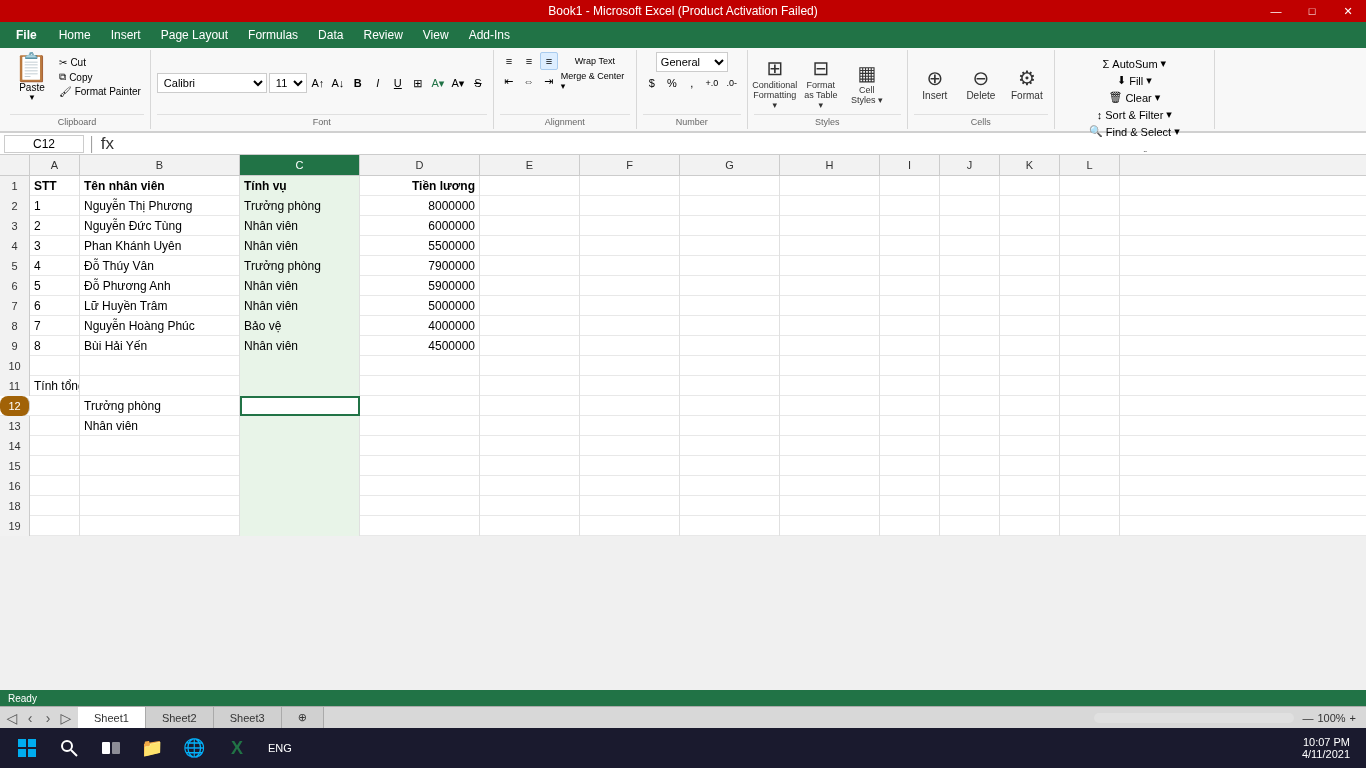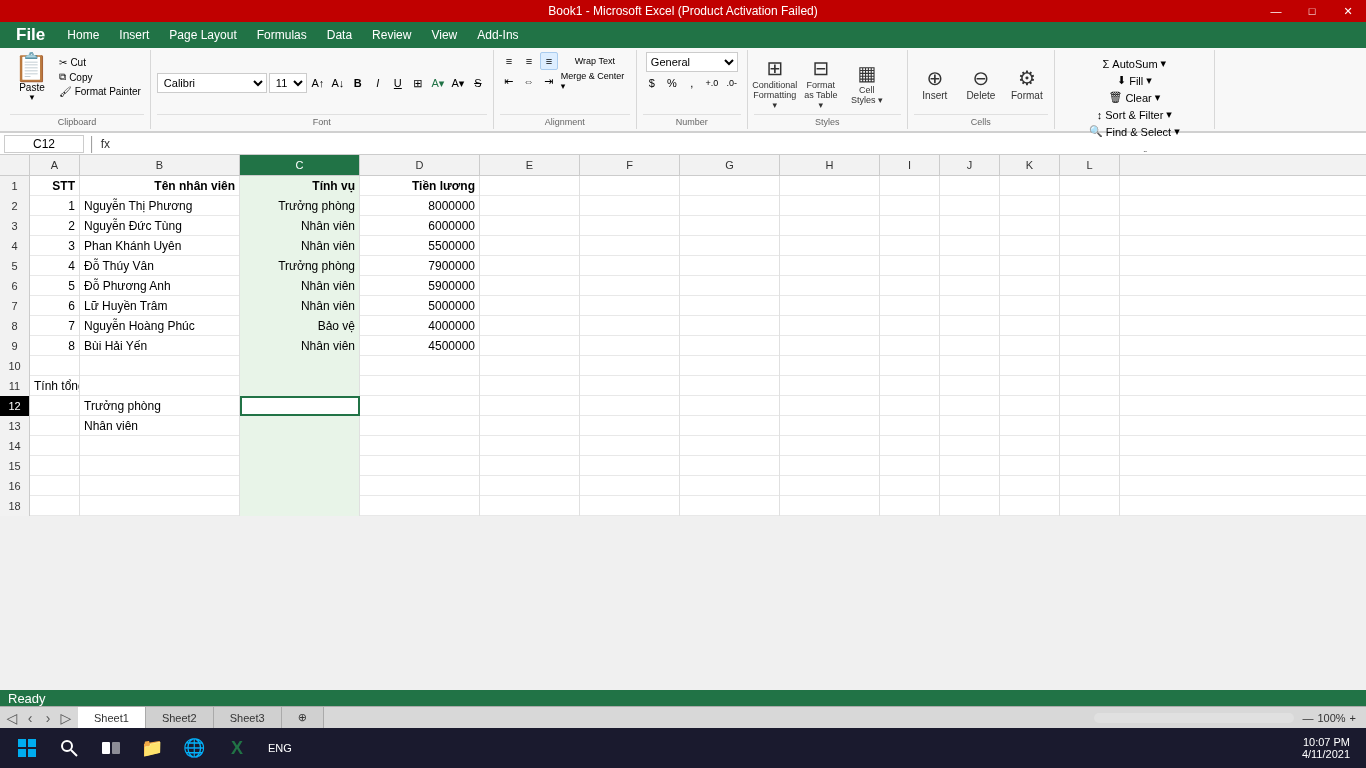--- a/index.html
+++ b/index.html
@@ -40,21 +40,21 @@
       background: #217346;
       height: 26px;
       display: flex;
       align-items: center;
       padding: 0 4px;
     }
     .menu-file {
       background: #217346;
       color: white;
       padding: 3px 12px;
-      font-size: 17px;
+      font-size: 12px;
       font-weight: bold;
       cursor: pointer;
       height: 26px;
       display: flex;
       align-items: center;
     }
     .menu-item {
       color: white;
       padding: 3px 10px;
       font-size: 12px;
@@ -179,21 +179,21 @@
       border-radius: 2px;
       font-size: 11px;
       border: 1px solid transparent;
     }
     .font-btn.bold { font-weight: bold; }
     .font-btn.italic { font-style: italic; }
     .font-btn.underline { text-decoration: underline; }
 
     
     .number-select {
-      width: 92px;
+      width: 72px;
       height: 20px;
       font-size: 11px;
       border: 1px solid #ccc;
       background: white;
     }
 
     
     #formula-bar {
       display: flex;
       align-items: center;
@@ -210,21 +210,21 @@
       text-align: center;
       font-size: 12px;
       padding: 0 4px;
     }
     #formula-bar-divider {
       color: #999;
       font-size: 14px;
     }
     #formula-icon {
       color: #333;
-      font-size: 12px;
+      font-size: 17px;
     }
     #formula-input {
       flex: 1;
       border: none;
       outline: none;
       font-size: 12px;
     }
 
     
     #spreadsheet-container {
@@ -280,43 +280,44 @@
       min-width: 30px;
       text-align: center;
       font-size: 11px;
       background: #f2f2f2;
       border-right: 1px solid #ccc;
       height: 20px;
       line-height: 20px;
       color: #333;
     }
     .row-num.selected {
-      background: #000000;
+      background: #a16207;
       color: white;
+      border-radius: 8px;
     }
     .cell {
       height: 20px;
       border-right: 1px solid #e0e0e0;
       font-size: 12px;
       line-height: 20px;
       padding: 0 4px;
       overflow: hidden;
       white-space: nowrap;
       outline: none;
     }
     .cell.selected-col { background: #e8f4e8; }
     .cell.active-cell {
       border: 2px solid #217346 !important;
       background: white;
     }
     .cell.header-cell {
       font-weight: bold;
       text-align: center;
     }
-    .cell.center { text-align: right; }
+    .cell.center { text-align: left; }
     .cell.right { text-align: right; }
 
     
     .col-a { width: 50px; min-width: 50px; }
     .col-b { width: 160px; min-width: 160px; }
     .col-c { width: 120px; min-width: 120px; }
     .col-d { width: 120px; min-width: 120px; }
     .col-e { width: 100px; min-width: 100px; }
     .col-f { width: 100px; min-width: 100px; }
     .col-g { width: 100px; min-width: 100px; }
@@ -875,20 +876,35 @@
         <div class="cell col-d right"></div>
         <div class="cell col-e"></div>
         <div class="cell col-f"></div>
         <div class="cell col-g"></div>
         <div class="cell col-h"></div>
         <div class="cell col-i"></div>
         <div class="cell col-j"></div>
         <div class="cell col-k"></div>
         <div class="cell col-l"></div>
       </div>
+      <div class="grid-row">
+        <div class="row-num">19</div>
+        <div class="cell col-a center"></div>
+        <div class="cell col-b"></div>
+        <div class="cell col-c selected-col center"></div>
+        <div class="cell col-d right"></div>
+        <div class="cell col-e"></div>
+        <div class="cell col-f"></div>
+        <div class="cell col-g"></div>
+        <div class="cell col-h"></div>
+        <div class="cell col-i"></div>
+        <div class="cell col-j"></div>
+        <div class="cell col-k"></div>
+        <div class="cell col-l"></div>
+      </div>
     </div>
 </div>
 
 <div id="sheets-bar">
   <div class="sheets-nav">
     <span>◁</span>
     <span>‹</span>
     <span>›</span>
     <span>▷</span>
   </div>
@@ -902,21 +918,21 @@
     <div class="scroll-bar-h"></div>
     <div class="zoom-info">
       <span>—</span>
       <span>100%</span>
       <span>+</span>
     </div>
   </div>
 </div>
 
 <div style="position:fixed;bottom:62px;left:0;right:0;height:16px;background:#217346;display:flex;align-items:center;padding:0 8px;z-index:99;">
-  <span style="color:white;font-size:13px;">Ready</span>
+  <span style="color:white;font-size:10px;">Ready</span>
 </div>
 
 <div id="taskbar">
   <div class="taskbar-item">
     <svg width="20" height="20" viewBox="0 0 20 20">
       <rect x="1" y="1" width="8" height="8" fill="#00adef"></rect>
       <rect x="11" y="1" width="8" height="8" fill="#00adef"></rect>
       <rect x="1" y="11" width="8" height="8" fill="#00adef"></rect>
       <rect x="11" y="11" width="8" height="8" fill="#00adef"></rect>
     </svg>

